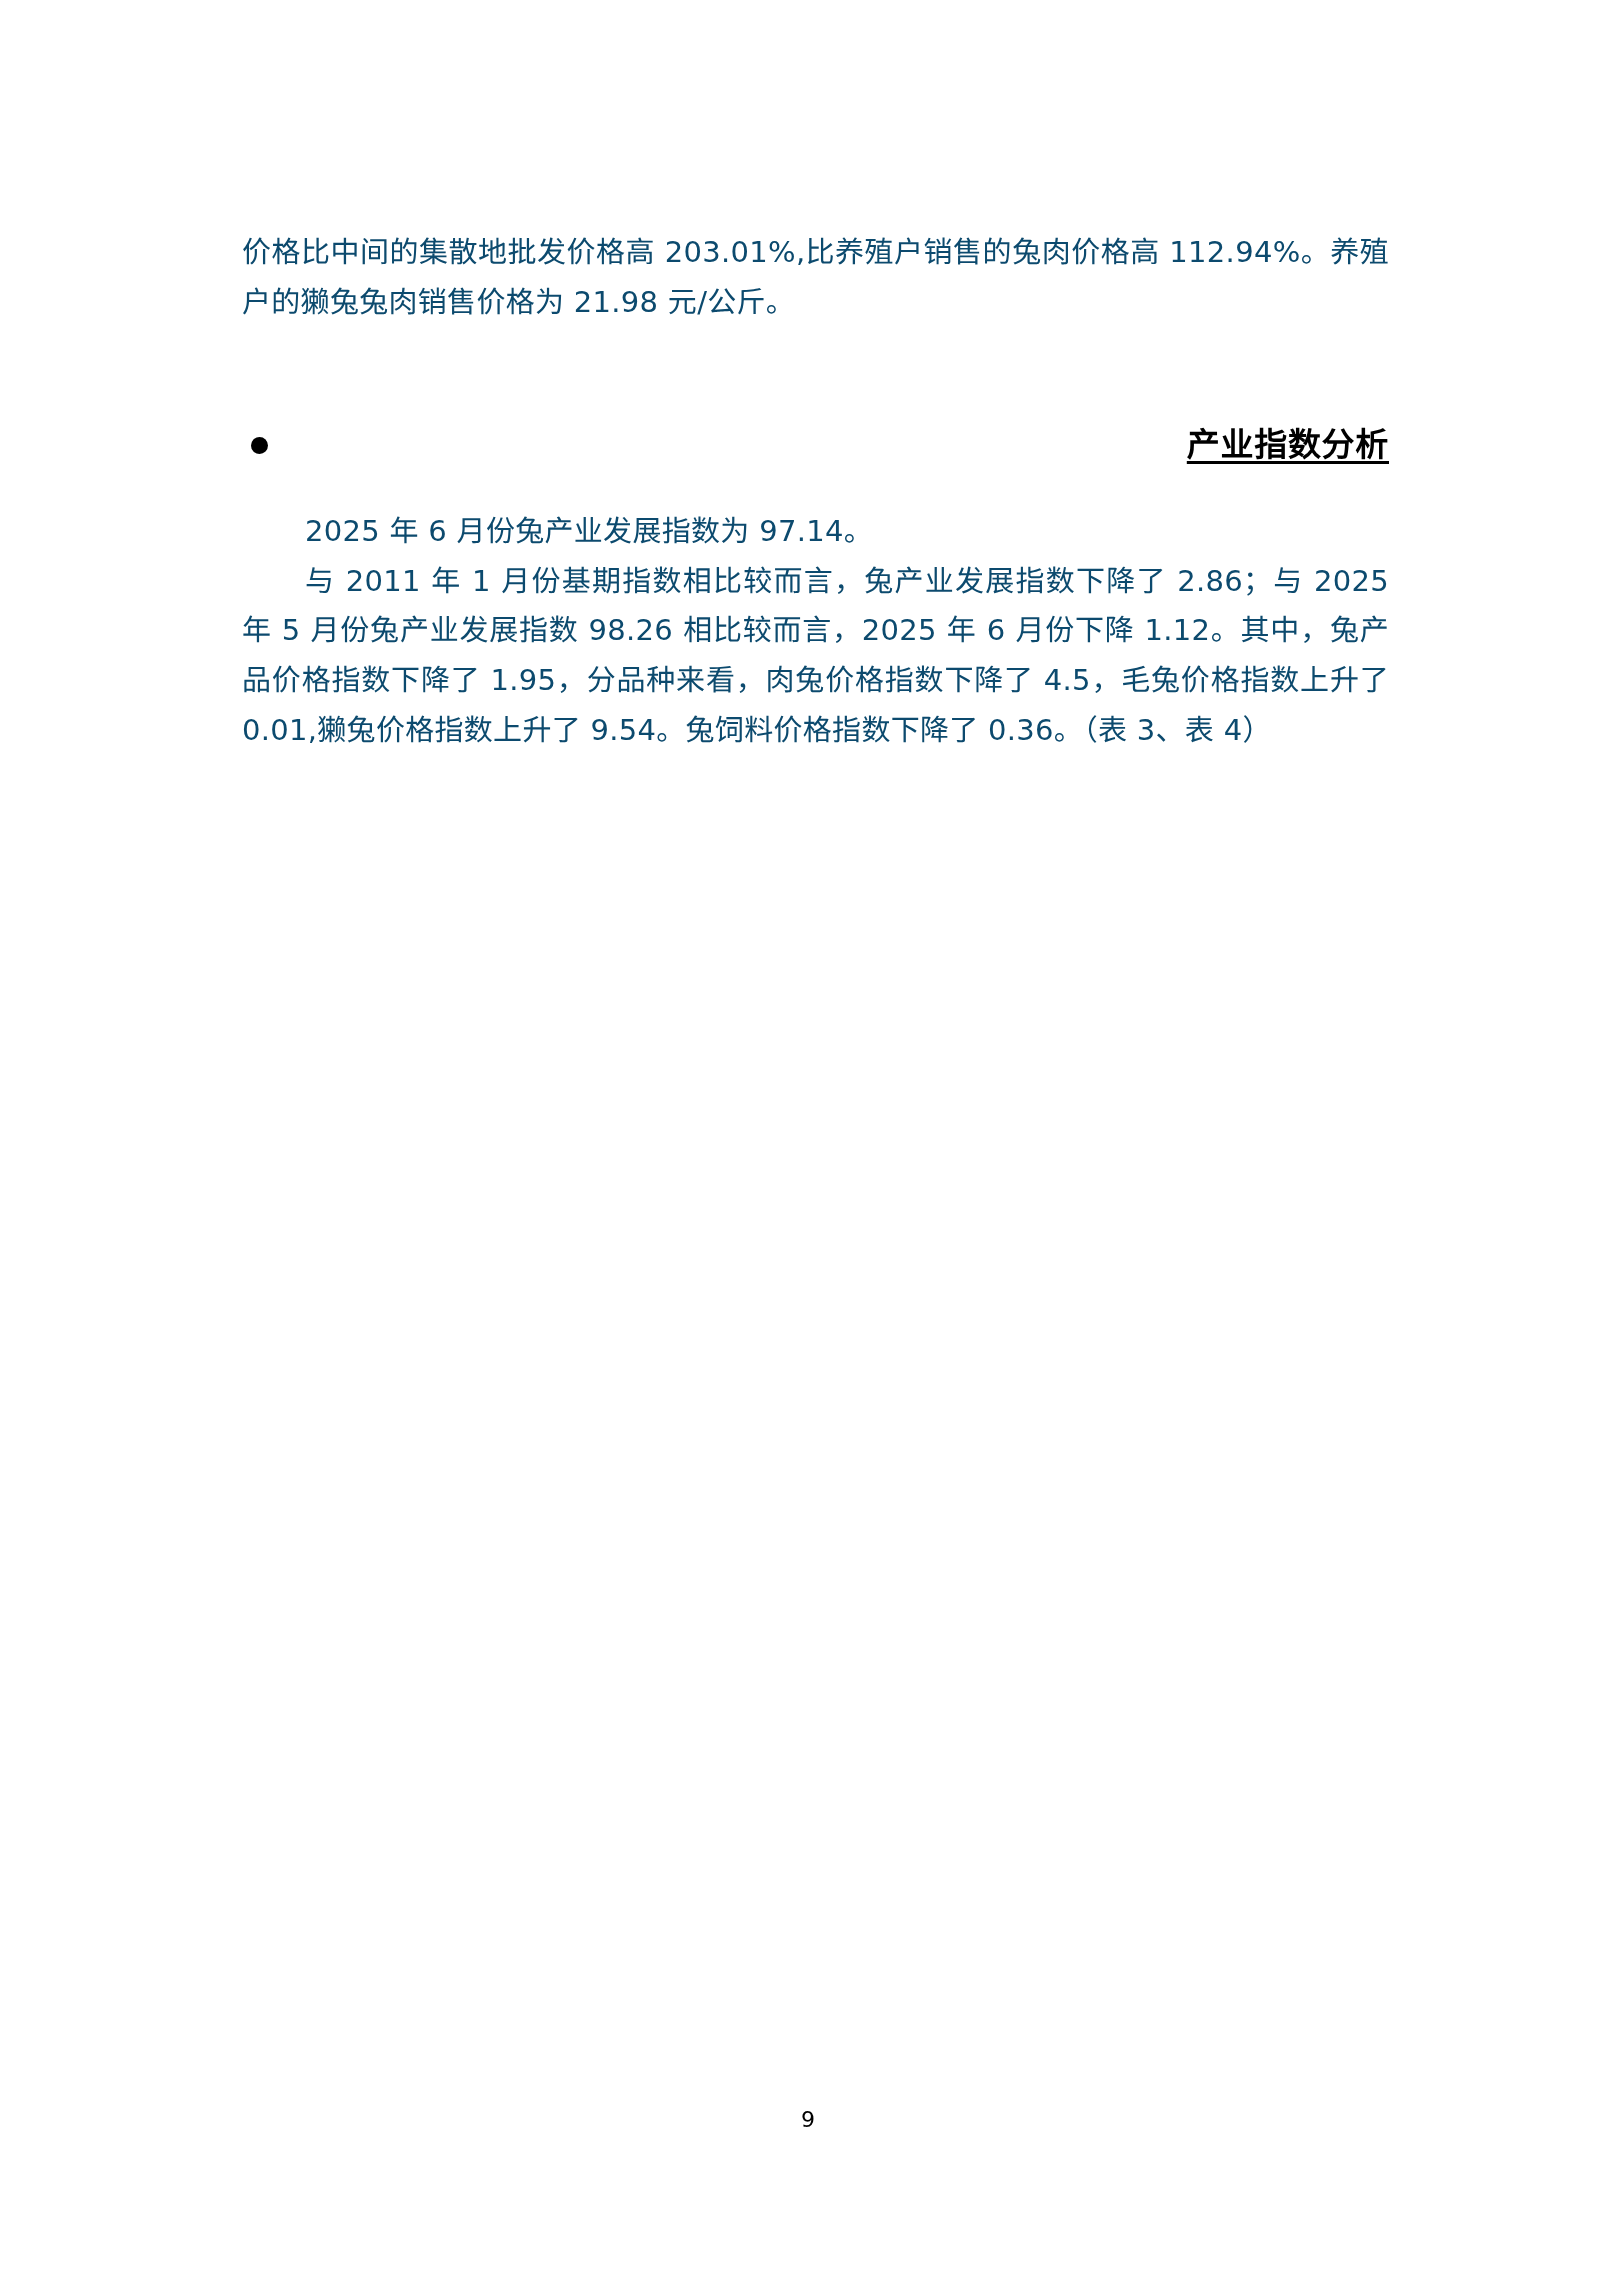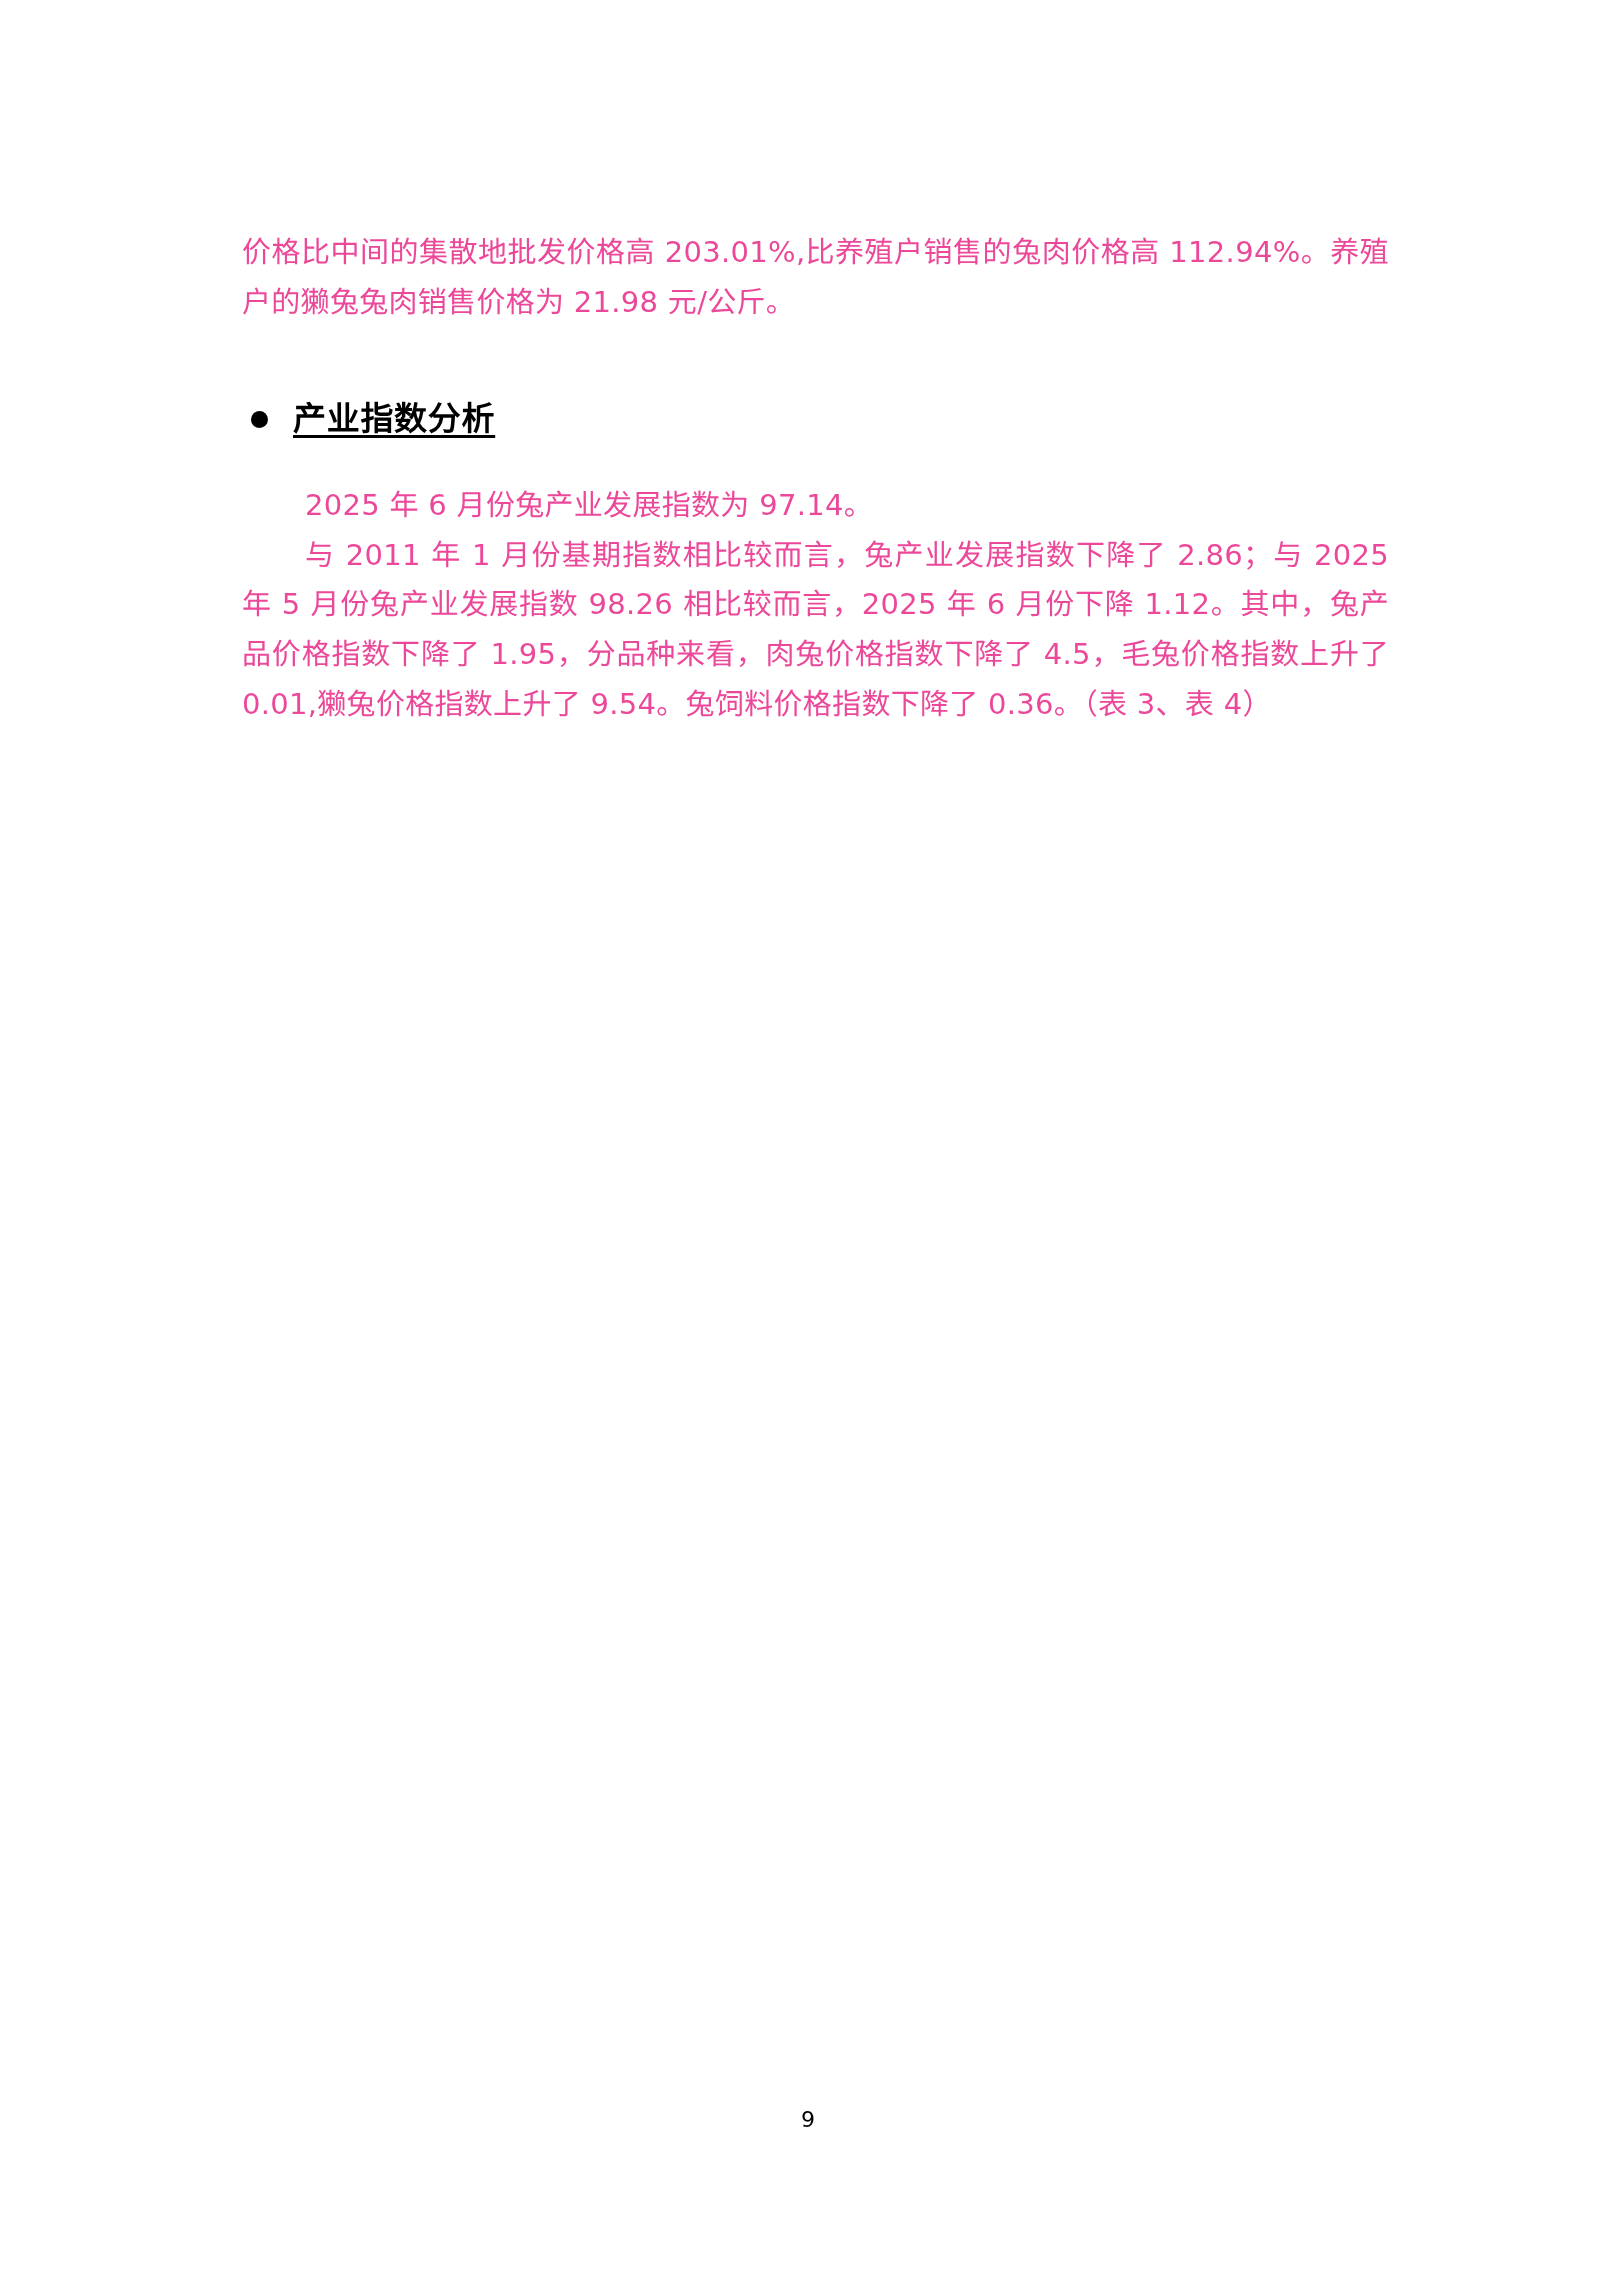--- a/index.html
+++ b/index.html
@@ -24,31 +24,32 @@
     top: 228px;
     width: 1147px;
   }
   p.body-text {
     margin: 0;
     font-size: 29px;
     line-height: 1.72;
     text-align: justify;
     text-justify: inter-ideograph;
     letter-spacing: 0.3px;
-    color: #ec4899;
+    color: #0c4a6e;
   }
   p.indent {
     text-indent: 63px;
   }
   .section-heading {
     display: flex;
     align-items: center;
-    margin-top: 70px;
+    margin-top: 96px;
     margin-bottom: 40px;
     padding-left: 9px;
+    justify-content: space-between;
   }
   .bullet-dot {
     width: 17px;
     height: 17px;
     border-radius: 50%;
     background: #000000;
     flex: 0 0 auto;
     margin-right: 25px;
   }
   .section-title {

